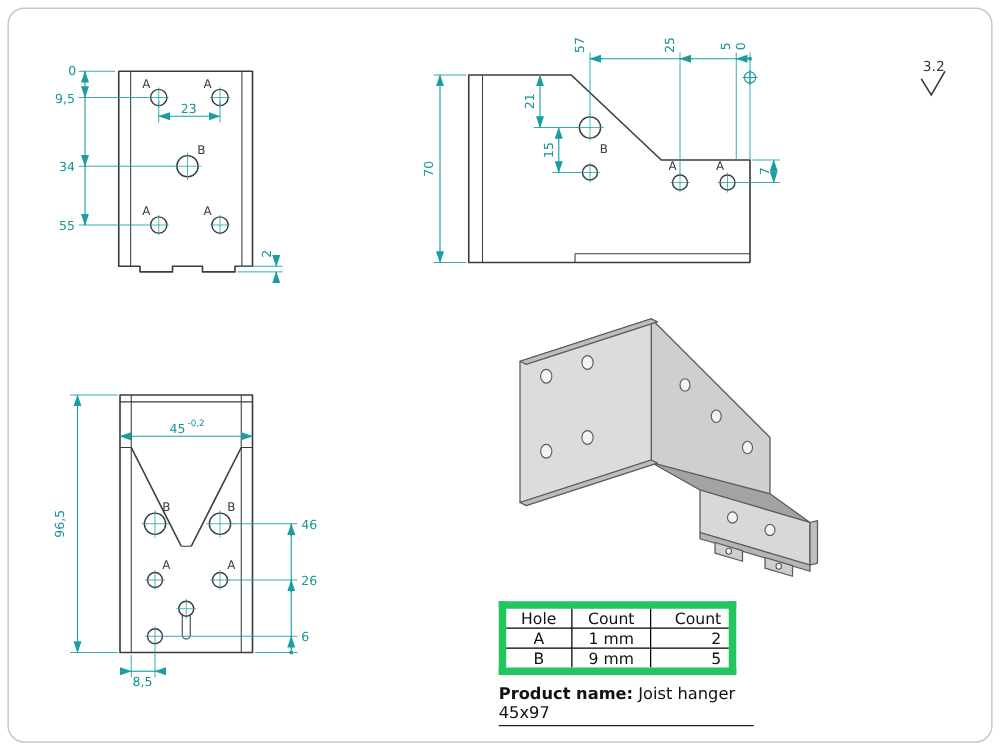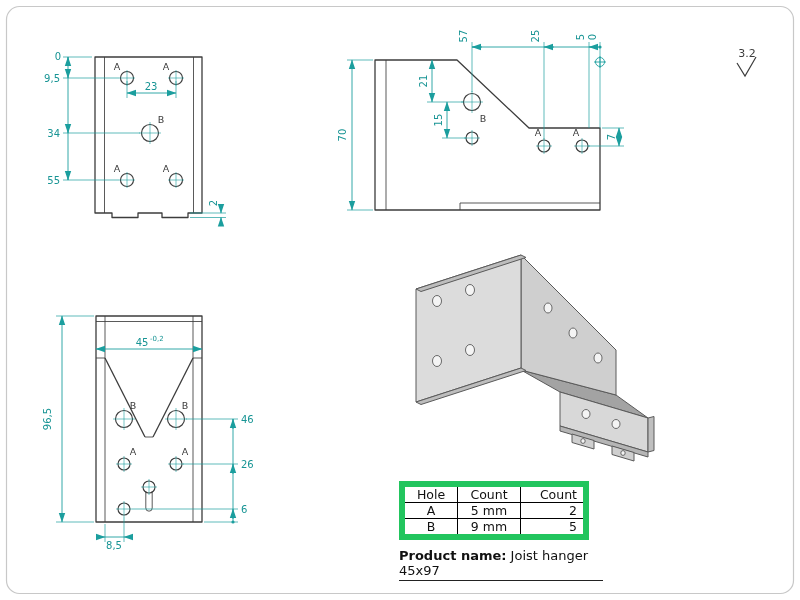--- a/index.html
+++ b/index.html
@@ -263,21 +263,21 @@
       <thead>
         <tr>
           <th class="c1">Hole</th>
           <th class="c2">Count</th>
           <th class="c3">Count</th>
         </tr>
       </thead>
       <tbody>
         <tr>
           <td class="c1">A</td>
-          <td class="c2">5 mm</td>
+          <td class="c2">1 mm</td>
           <td class="c3">2</td>
         </tr>
         <tr>
           <td class="c1">B</td>
           <td class="c2">9 mm</td>
           <td class="c3">5</td>
         </tr>
       </tbody>
     </table>
     <div class="tb-row"><b>Product name:</b> <span>Joist hanger 45x97</span></div>

